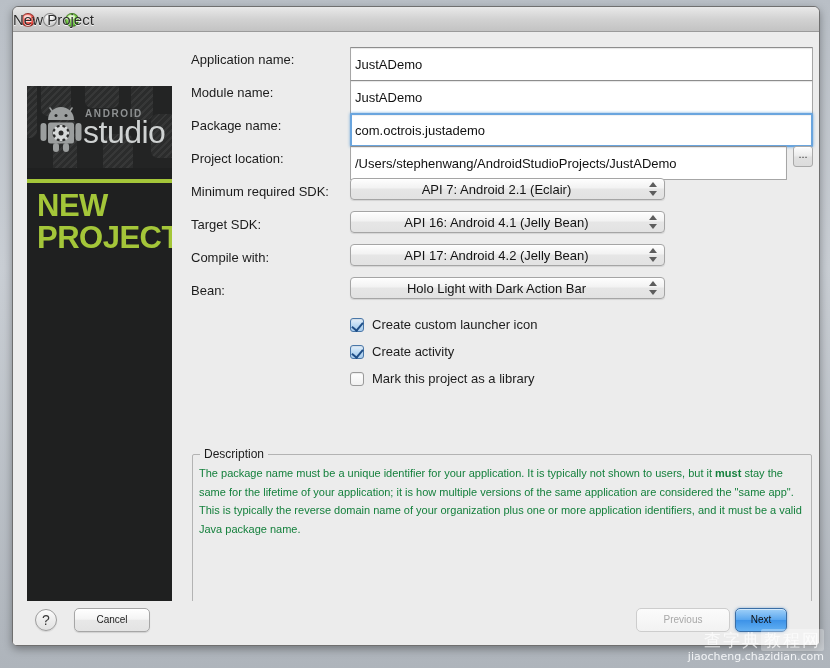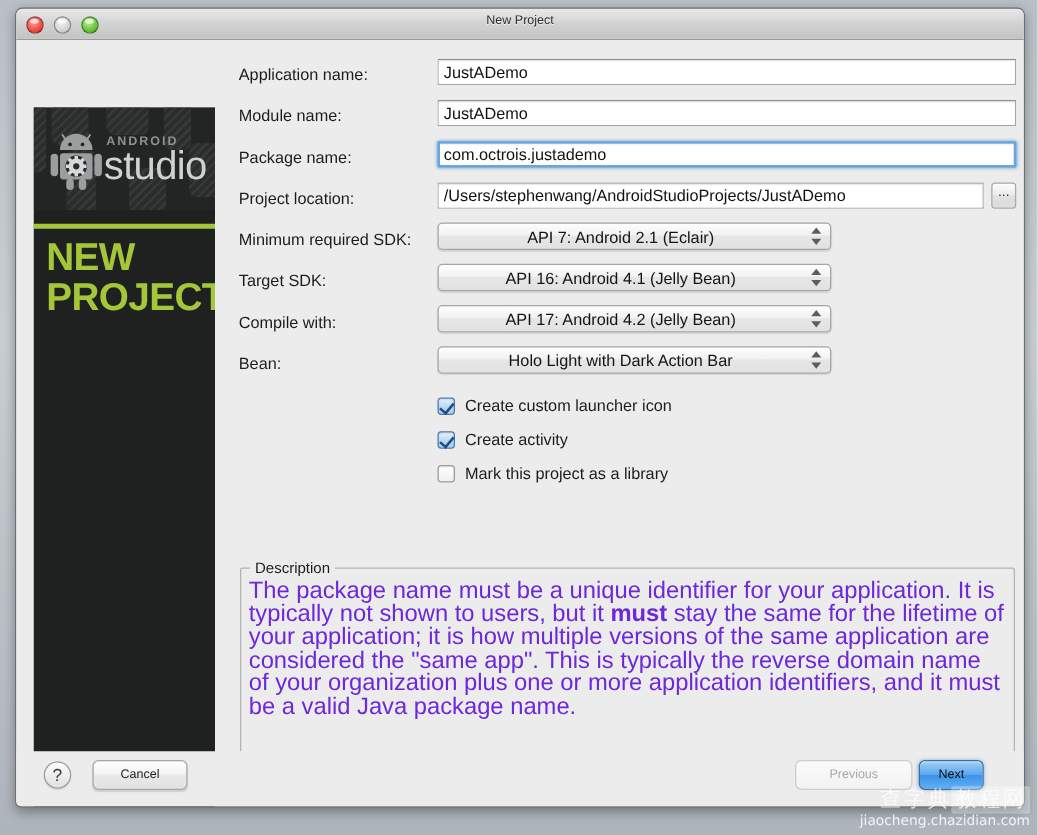--- a/index.html
+++ b/index.html
@@ -28,22 +28,21 @@
   
   #titlebar {
     position: relative;
     height: 24px;
     background: linear-gradient(180deg,#e9e9e9 0%,#d2d2d2 50%,#c3c3c3 100%);
     border-bottom: 1px solid #9a9a9a;
     border-radius: 5px 5px 0 0;
   }
   #title-text {
     position: absolute; left: 0; right: 0; top: 4px;
-    text-align: center;
-    font-size: 10px;
+    font-size: 15px;
     color: #2c2c2c;
     text-shadow: 0 1px 0 rgba(255,255,255,.8);
   }
   .lights { position: absolute; left: 8px; top: 6px; display: flex; gap: 8px; }
   .light {
     width: 12px; height: 12px; border-radius: 50%;
     border: 1px solid rgba(0,0,0,.35);
     position: relative;
   }
   .light::after{
@@ -121,21 +120,21 @@
     height: 33px;
   }
   .lbl {
     position: absolute; left: 13px; top: 8px;
     font-size: 13px; color: #1c1c1c;
     white-space: nowrap;
   }
 
   input.txt {
     position: absolute;
-    top: 3px; height: 21px;
+    top: 3px; height: 34px;
     box-sizing: border-box;
     font-family: "Liberation Sans", sans-serif;
     font-size: 13px;
     color: #111;
     padding: 1px 4px;
     background: #fff;
     border: 1px solid #a6a6a6;
     border-top-color: #8d8d8d;
     border-radius: 1px;
     outline: none;
@@ -234,22 +233,22 @@
   }
   #desc-legend {
     position: absolute; left: 187px; top: 415px;
     background: #ececec;
     padding: 0 4px;
     font-size: 12px; color: #1c1c1c;
   }
   #desc-text {
     position: absolute; left: 186px; top: 432px;
     width: 606px;
-    font-size: 19px; line-height: 18.5px;
-    color: #6d28d9;
+    font-size: 11px; line-height: 18.5px;
+    color: #15803d;
   }
   #desc-text b { font-weight: bold; }
 
   
   #footer {
     position: absolute; left: 0; bottom: 0;
     width: 806px; height: 44px;
     background: #ececec;
   }
   #help-btn {

